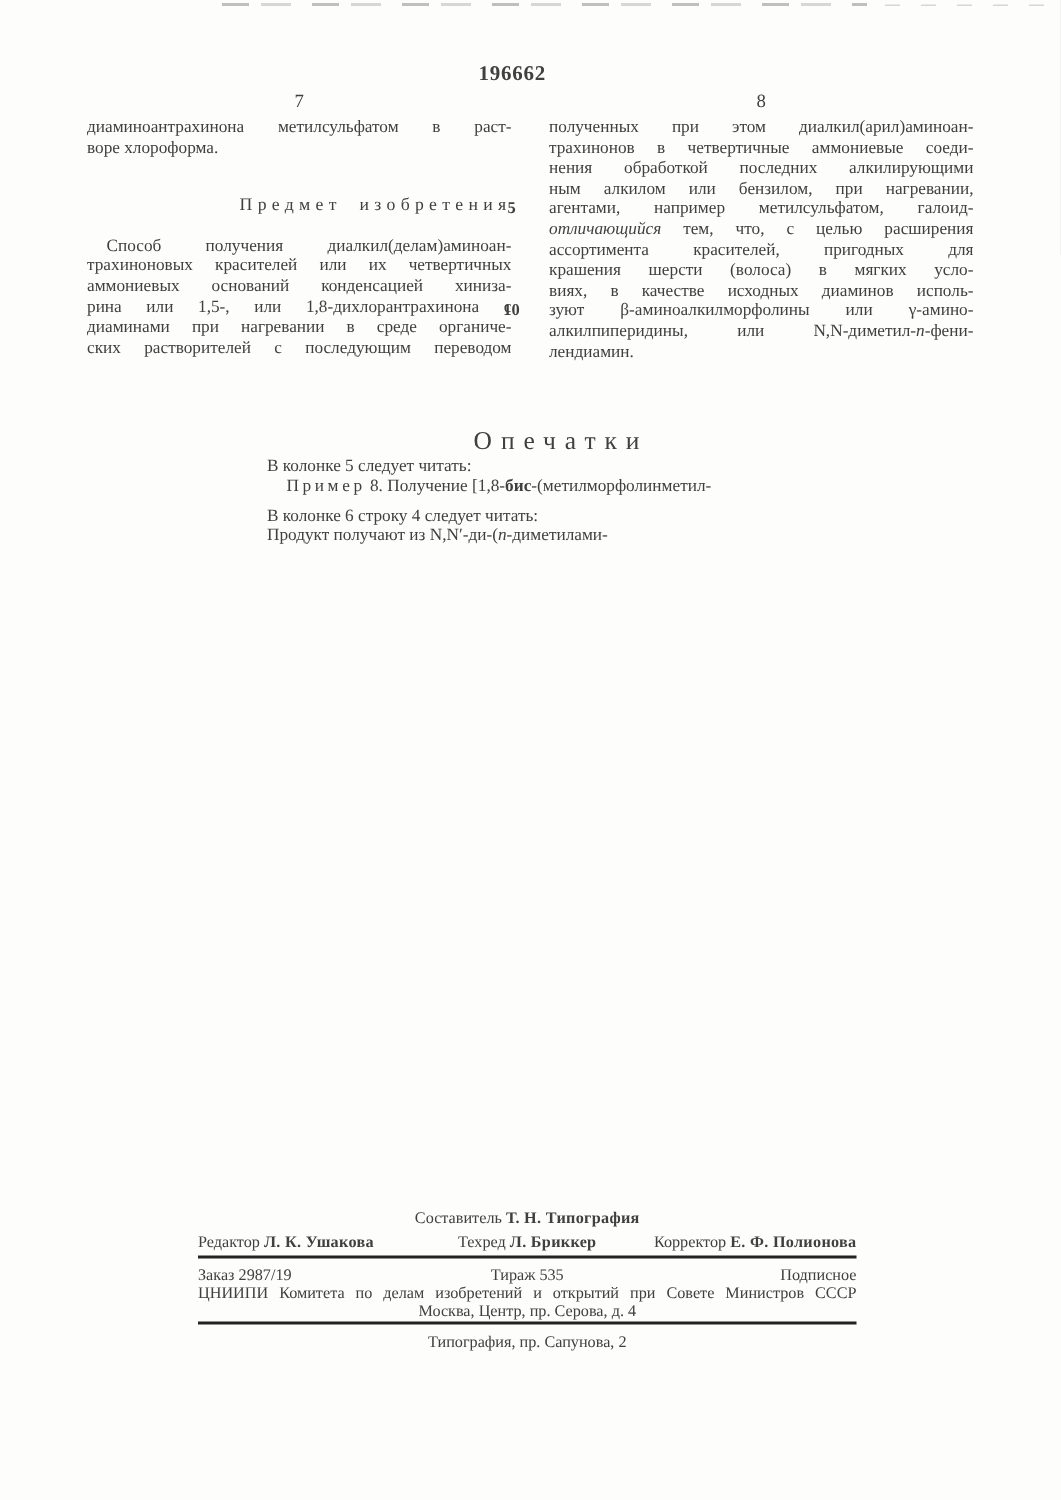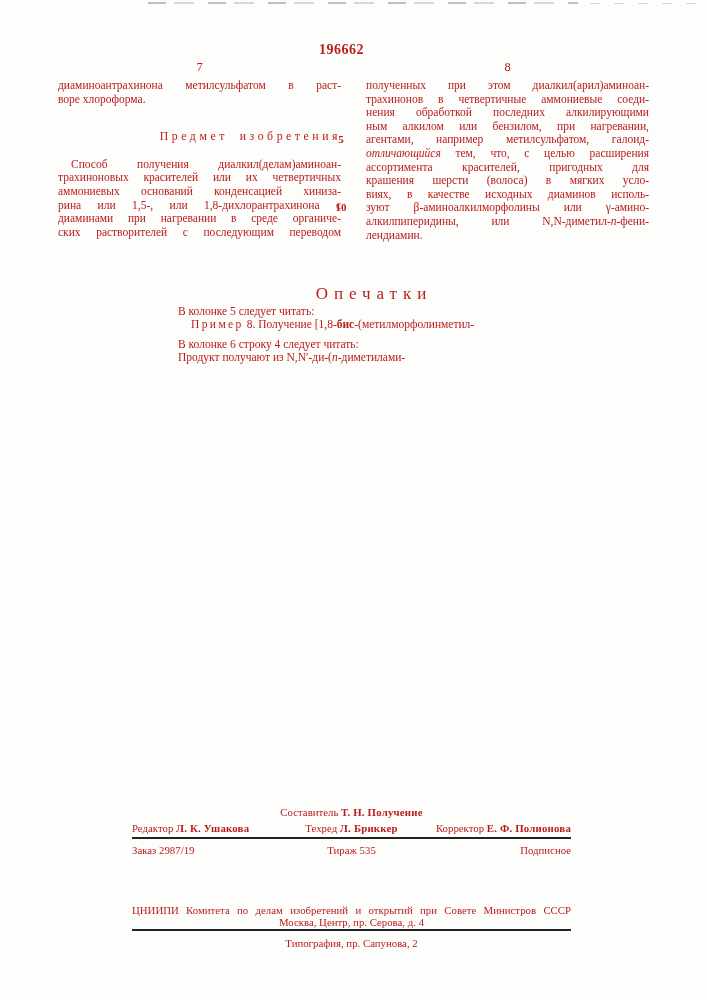--- a/index.html
+++ b/index.html
@@ -1,18 +1,18 @@
 <!DOCTYPE html>
 <html><head>
 <meta charset="utf-8">
 <style>
   html,body{margin:0;padding:0;background:#e9e9e6;}
   .page{
     position:relative;width:707px;height:1000px;margin:0 auto;
-    background:#fdfdfb;color:#b91c1c;
+    background:#fdfdfb;color:#404040;
     font-family:"Liberation Serif","DejaVu Serif",serif;
     overflow:hidden;
   }
   
   .top-noise{
     position:absolute;top:2px;left:148px;width:430px;height:2px;
     background:repeating-linear-gradient(90deg,#8c8c8c 0 18px,transparent 18px 26px,#b7b7b7 26px 46px,transparent 46px 60px);
     opacity:.55;
   }
   .top-noise2{
@@ -55,21 +55,21 @@
     margin-bottom:4px;font-size:17px;
   }
   .imprint{position:absolute;left:132px;top:806px;width:439px;font-size:10.8px;line-height:12px;}
   .row{height:12px;}
   .row.center{text-align:center;}
   .row.three{display:flex;}
   .cell{flex:1;}
   .cell.l{text-align:left;}
   .cell.c{text-align:center;}
   .cell.r{text-align:right;}
-  .row.just{text-align:justify;text-align-last:justify;margin-top:48px;}
+  .row.just{text-align:justify;text-align-last:justify;}
   .compiler{margin-bottom:4px;}
   .rule{height:2px;background:#232323;margin-top:3px;margin-bottom:5px;}
   .rule2{margin-top:1px;margin-bottom:6px;}
   .imprint b{letter-spacing:.2px;}
 </style>
 </head>
 <body>
 
 <div class="page">
   <div class="top-noise"></div>
@@ -121,21 +121,21 @@
         <div class="tline"><span>В колонке 5 следует читать:</span></div>
         <div class="tline tind"><span class="s-sp">Пример</span><span> 8. </span><span class="s-b">Получение [1,8-</span><span class="s-bi">бис</span><span class="s-b">-(метилморфолинметил-</span></div>
         <div class="tline tgap"><span>В колонке 6 строку 4 следует читать:</span></div>
         <div class="tline"><span>Продукт получают из N,N′-ди-(</span><span class="s-i">п</span><span>-диметилами-</span></div>
       </div>
   </div>
 
   <div class="imprint">
     <div class="row center compiler">
       <span>Составитель</span>
-      <b>Т. Н. Получение</b>
+      <b>Т. Н. Типография</b>
     </div>
     <div class="row three">
       <span class="cell l"><span>Редактор</span> <b>Л. К. Ушакова</b></span>
       <span class="cell c"><span>Техред</span> <b>Л. Бриккер</b></span>
       <span class="cell r"><span>Корректор</span> <b>Е. Ф. Полионова</b></span>
     </div>
     <div class="rule"></div>
     <div class="row three">
       <span class="cell l">Заказ 2987/19</span>
       <span class="cell c">Тираж 535</span>

